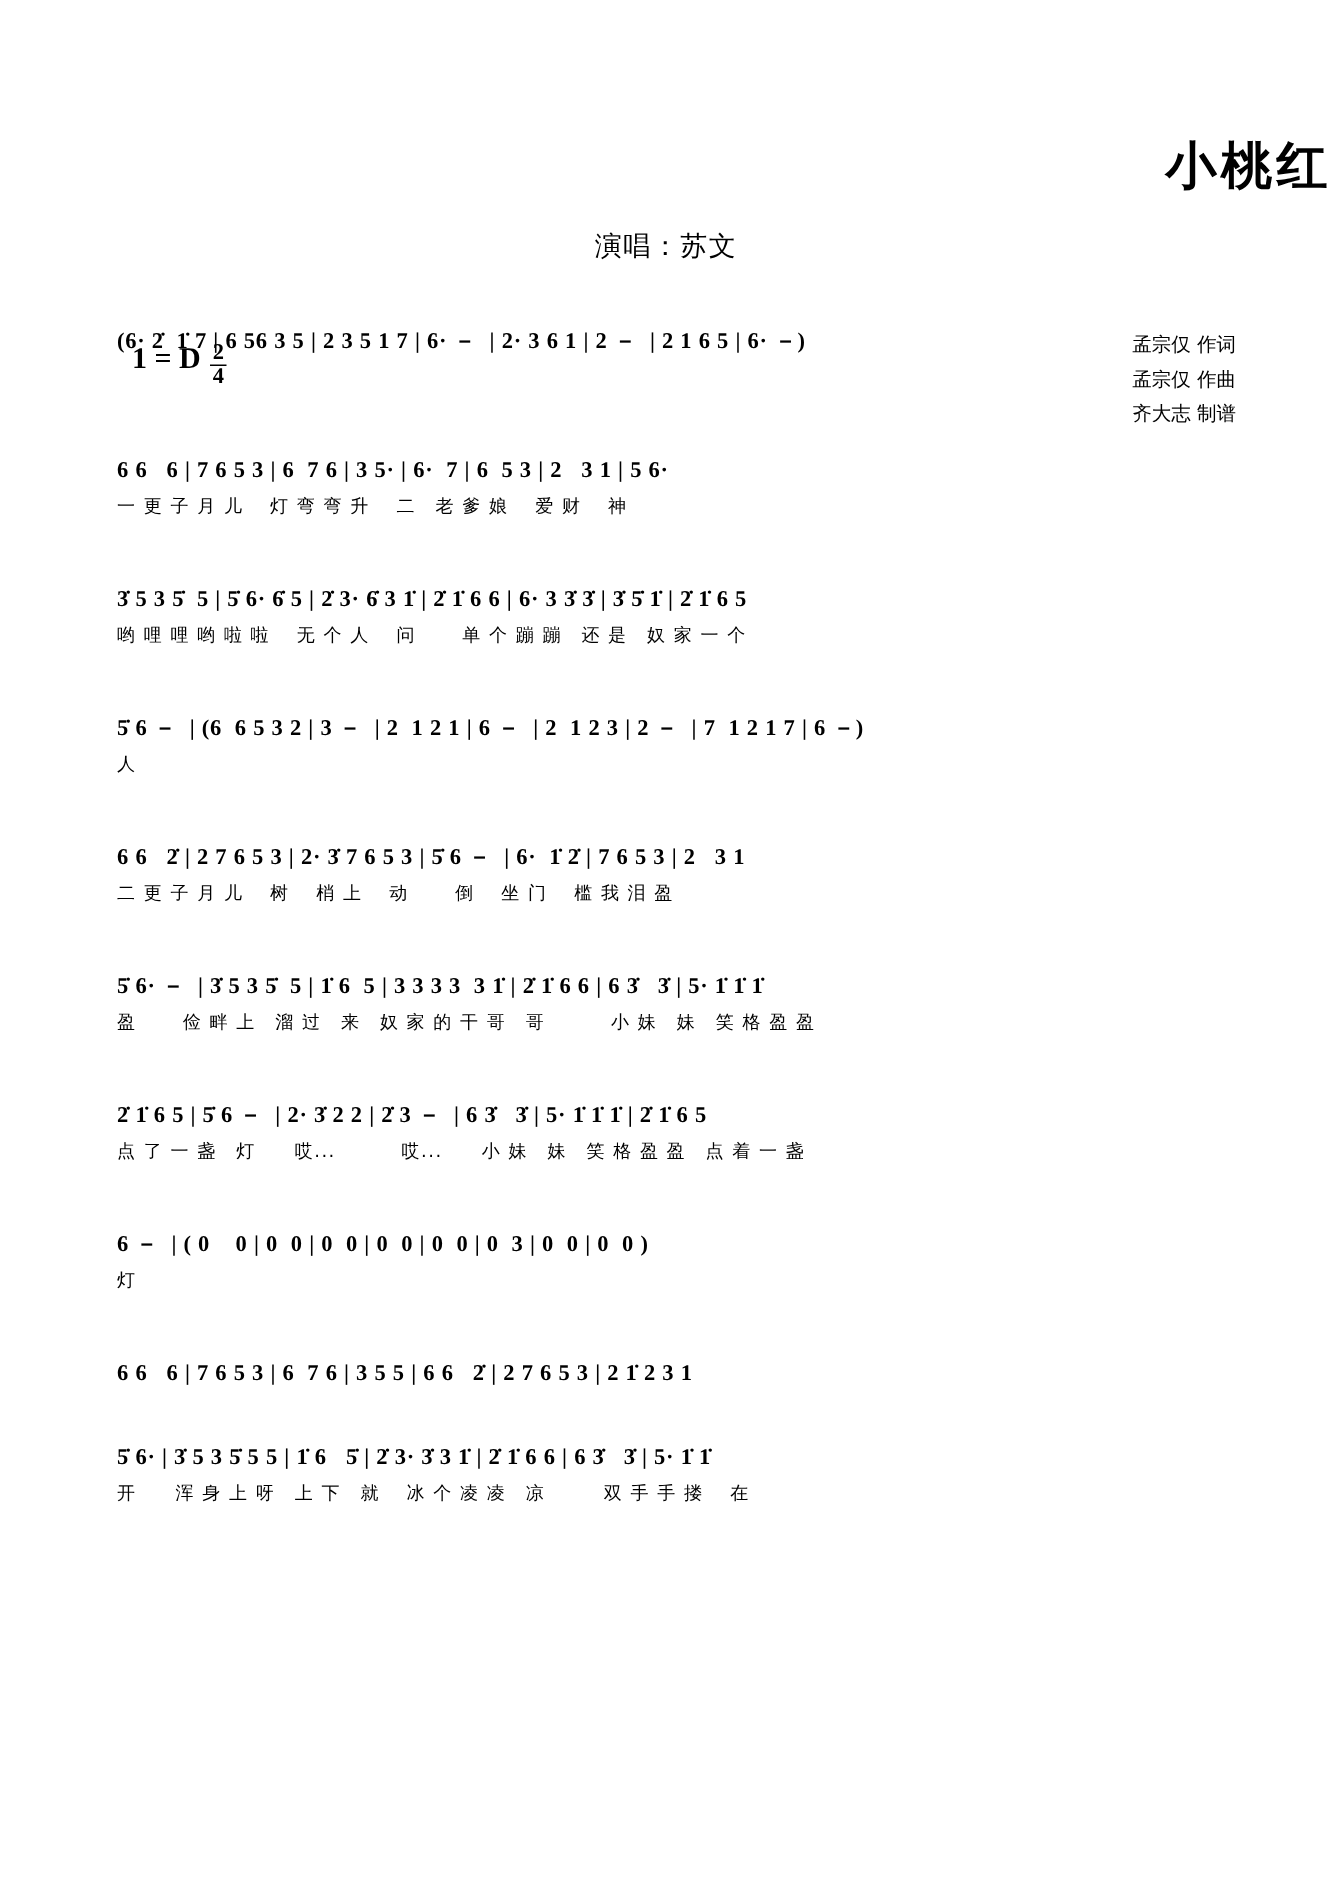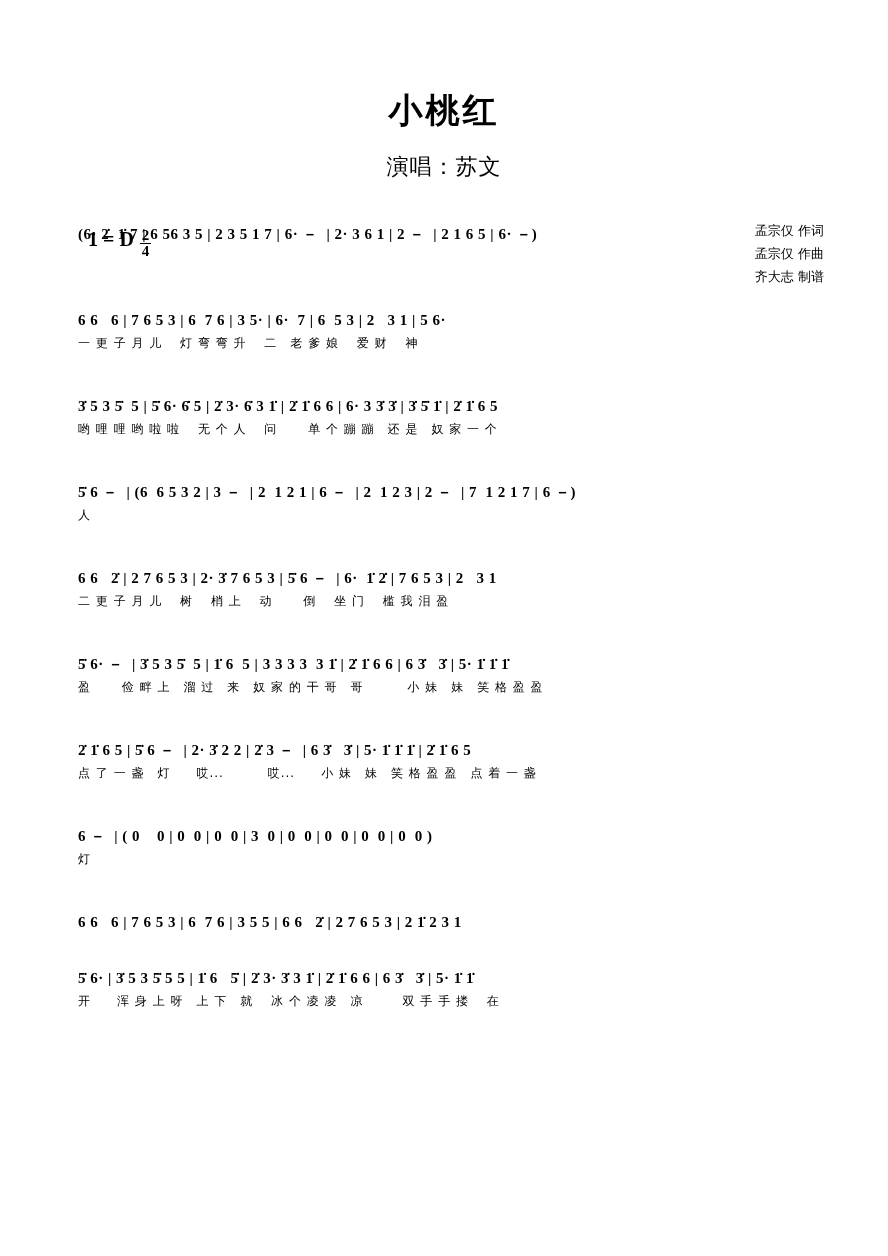--- a/index.html
+++ b/index.html
@@ -18,31 +18,31 @@
   .sheet {
     position: relative;
     width: 888px;
     height: 1256px;
     box-sizing: border-box;
     padding: 0;
   }
 
   
   .title {
-    text-align: center;
+    text-align: right;
     font-family: "DejaVu Sans", sans-serif;
     font-size: 34px;
     font-weight: bold;
     letter-spacing: 3px;
     margin-top: 88px;
   }
   .singer {
     text-align: center;
     font-family: "DejaVu Sans", sans-serif;
-    font-size: 22px;
+    font-size: 18px;
     margin-top: 18px;
     letter-spacing: 1px;
   }
   .keysig {
     position: absolute;
     left: 88px;
     top: 140px;
     font-family: "Liberation Serif", serif;
     font-size: 20px;
     font-weight: bold;
@@ -163,21 +163,21 @@
   </div>
   <div class="sysgap"></div>
 
   <div class="system">
     <div class="noteline">2̇ 1̇ 6 5 | 5̇ 6 －  | 2· 3̇ 2 2 | 2̇ 3 －  | 6 3̇   3̇ | 5· 1̇ 1̇ 1̇ | 2̇ 1̇ 6 5</div>
     <div class="lyricline">点 了 一 盏　灯　　哎...　　　 哎...　　小 妹　妹　笑 格 盈 盈　点 着 一 盏</div>
   </div>
   <div class="sysgap"></div>
 
   <div class="system">
-    <div class="noteline">6 －  | ( 0    0 | 0  0 | 0  0 | 3  0 | 0  0 | 0  0 | 0  0 | 0  0 )</div>
+    <div class="noteline">6 －  | ( 0    0 | 0  0 | 0  0 | 0  0 | 0  0 | 0  3 | 0  0 | 0  0 )</div>
     <div class="lyricline">灯</div>
   </div>
   <div class="sysgap"></div>
 
   <div class="system">
     <div class="noteline">6 6   6 | 7 6 5 3 | 6  7 6 | 3 5 5 | 6 6   2̇ | 2 7 6 5 3 | 2 1̇ 2 3 1</div>
   </div>
   <div class="sysgap"></div>
 
   <div class="system">

